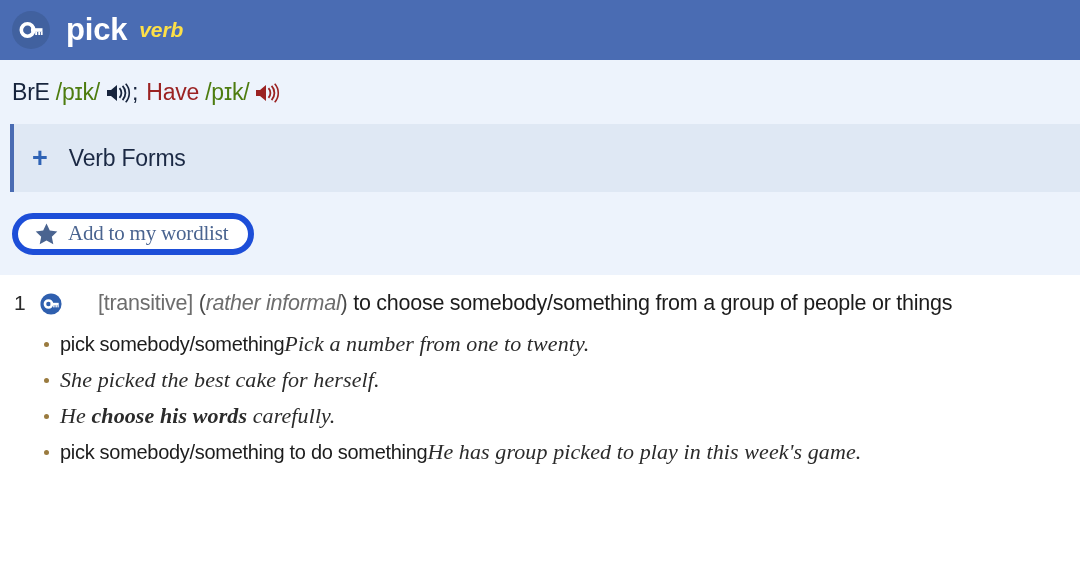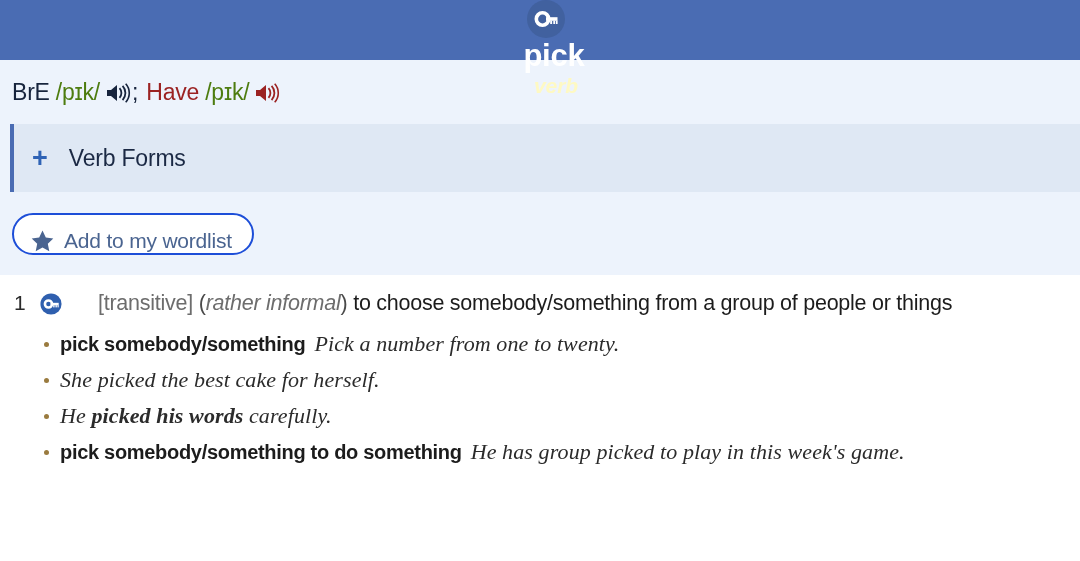--- a/index.html
+++ b/index.html
@@ -23,46 +23,45 @@
   }
 
   
   .entry-header {
     height: 60px;
     background: #4a6cb3;
     display: flex;
     align-items: center;
     padding: 0 0 0 12px;
     box-sizing: border-box;
-    flex-direction: column;
   }
   .key-badge {
     width: 38px;
     height: 38px;
     border-radius: 50%;
     background: #41619f;
     display: flex;
     align-items: center;
     justify-content: center;
     flex: 0 0 auto;
   }
   .key-badge svg { display:block; }
   .headword {
     color: #ffffff;
     font-size: 31px;
     font-weight: bold;
     margin-left: 16px;
     letter-spacing: -0.2px;
   }
   .pos {
-    color: #fef9c3;
+    color: #fde047;
     font-size: 21px;
     font-style: italic;
     font-weight: bold;
-    margin-left: 20px;
+    margin-left: 12px;
     letter-spacing: -0.1px;
   }
 
   
   .pron-row {
     height: 64px;
     background: #edf3fc;
     display: flex;
     align-items: center;
     padding-left: 12px;
@@ -117,28 +116,29 @@
   .wordlist-wrap {
     background: #edf3fc;
     height: 83px;
     display: flex;
     align-items: center;
     padding-left: 12px;
     box-sizing: border-box;
   }
   .wordlist-btn {
     display: inline-flex;
-    align-items: flex-end;
+    align-items: center;
     height: 42px;
     padding: 0 20px 0 16px;
-    border: 2px solid #1d4ed8;
+    border: 6px solid #1d4ed8;
     border-radius: 21px;
     background: #ffffff;
     cursor: pointer;
     box-sizing: border-box;
+    font-family: Liberation Serif, serif;
   }
   .wordlist-btn .star { display:flex; align-items:center; margin-right: 9px; }
   .wordlist-btn .wl-label {
     color: #4a6490;
     font-size: 21px;
     letter-spacing: -0.2px;
   }
 
   
   .senses {
@@ -201,25 +201,24 @@
     left: 4px;
     top: 11px;
     width: 5px;
     height: 5px;
     border-radius: 50%;
     background: #9a7b3f;
   }
   .cf {
     font-family: "Liberation Sans", sans-serif;
     font-style: normal;
-    font-weight: bold;
+    font-weight: normal;
     font-size: 20px;
     color: #1c1c1c;
     letter-spacing: -0.3px;
-    margin-right: 9px;
   }
   .ex-strong { font-weight: bold; }
 </style>
 </head>
 <body>
 
 <div class="page">
 
   <div class="entry-header">
     <div class="key-badge">
@@ -296,21 +295,21 @@
         </div>
 
         <ul class="examples">
           <li class="example">
             <span class="cf">pick somebody/something</span><span>Pick a number from one to twenty.</span>
           </li>
           <li class="example">
             <span>She picked the best cake for herself.</span>
           </li>
           <li class="example">
-            <span>He </span><span class="ex-strong">picked his words</span><span> carefully.</span>
+            <span>He </span><span class="ex-strong">choose his words</span><span> carefully.</span>
           </li>
           <li class="example">
             <span class="cf">pick somebody/something to do something</span><span>He has group picked to play in this week's game.</span>
           </li>
         </ul>
       </div>
     </div>
   </div>
 
 </div>

